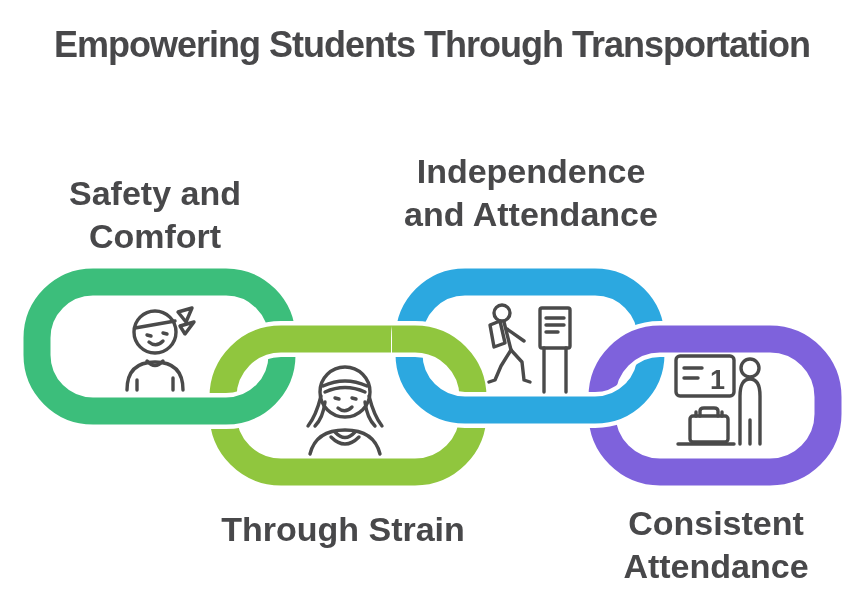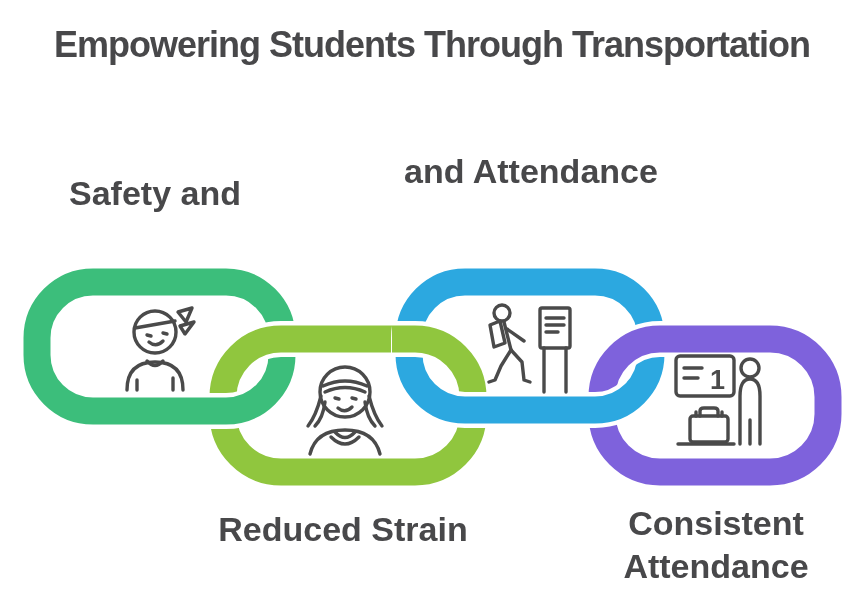--- a/index.html
+++ b/index.html
@@ -29,28 +29,30 @@
 </style>
 </head>
 <body>
 
 <div class="stage">
 
   <h1 class="title">Empowering Students Through Transportation</h1>
 
   <div class="label lbl-safety">
     <span>Safety and</span>
+    <span>Comfort</span>
   </div>
 
   <div class="label lbl-independence">
+    <span>Independence</span>
     <span>and Attendance</span>
   </div>
 
   <div class="label lbl-reduced">
-    <span>Reduced Strain</span>
+    <span>Through Strain</span>
   </div>
 
   <div class="label lbl-attendance">
     <span>Consistent</span>
     <span>Attendance</span>
   </div>
 
   <svg class="chain" width="864" height="606" viewBox="0 0 864 606">
     <defs>
       <clipPath id="weaveA">

